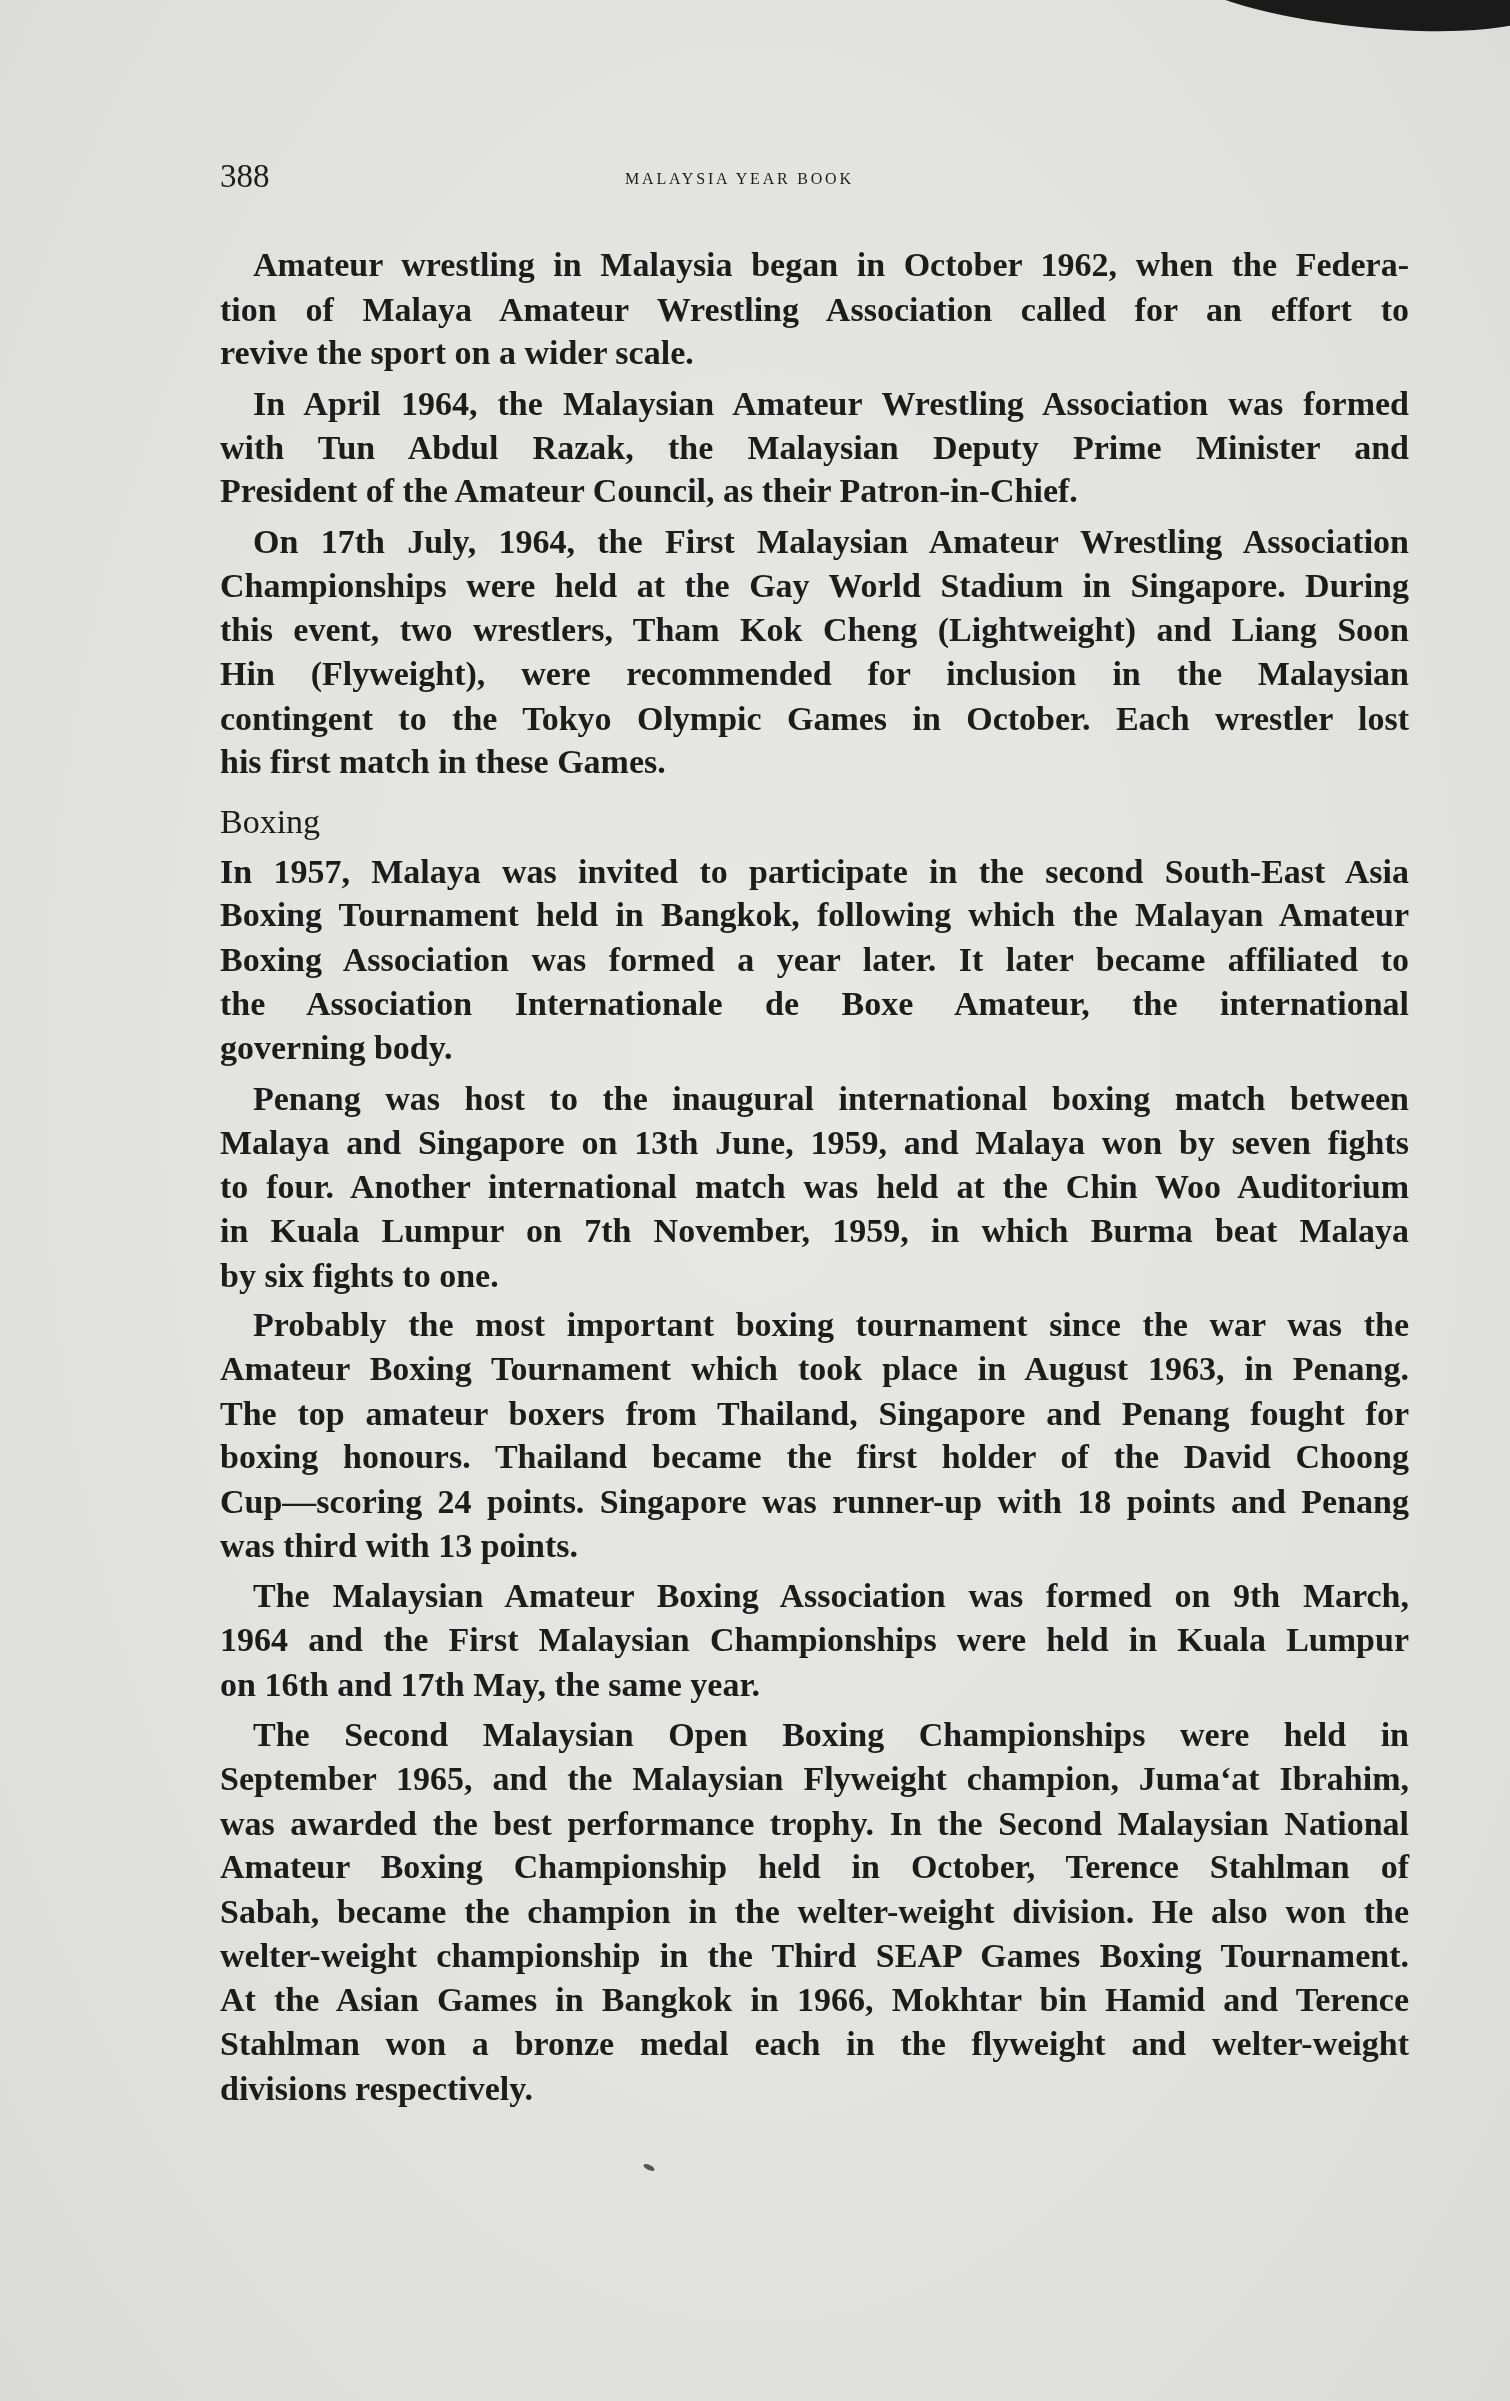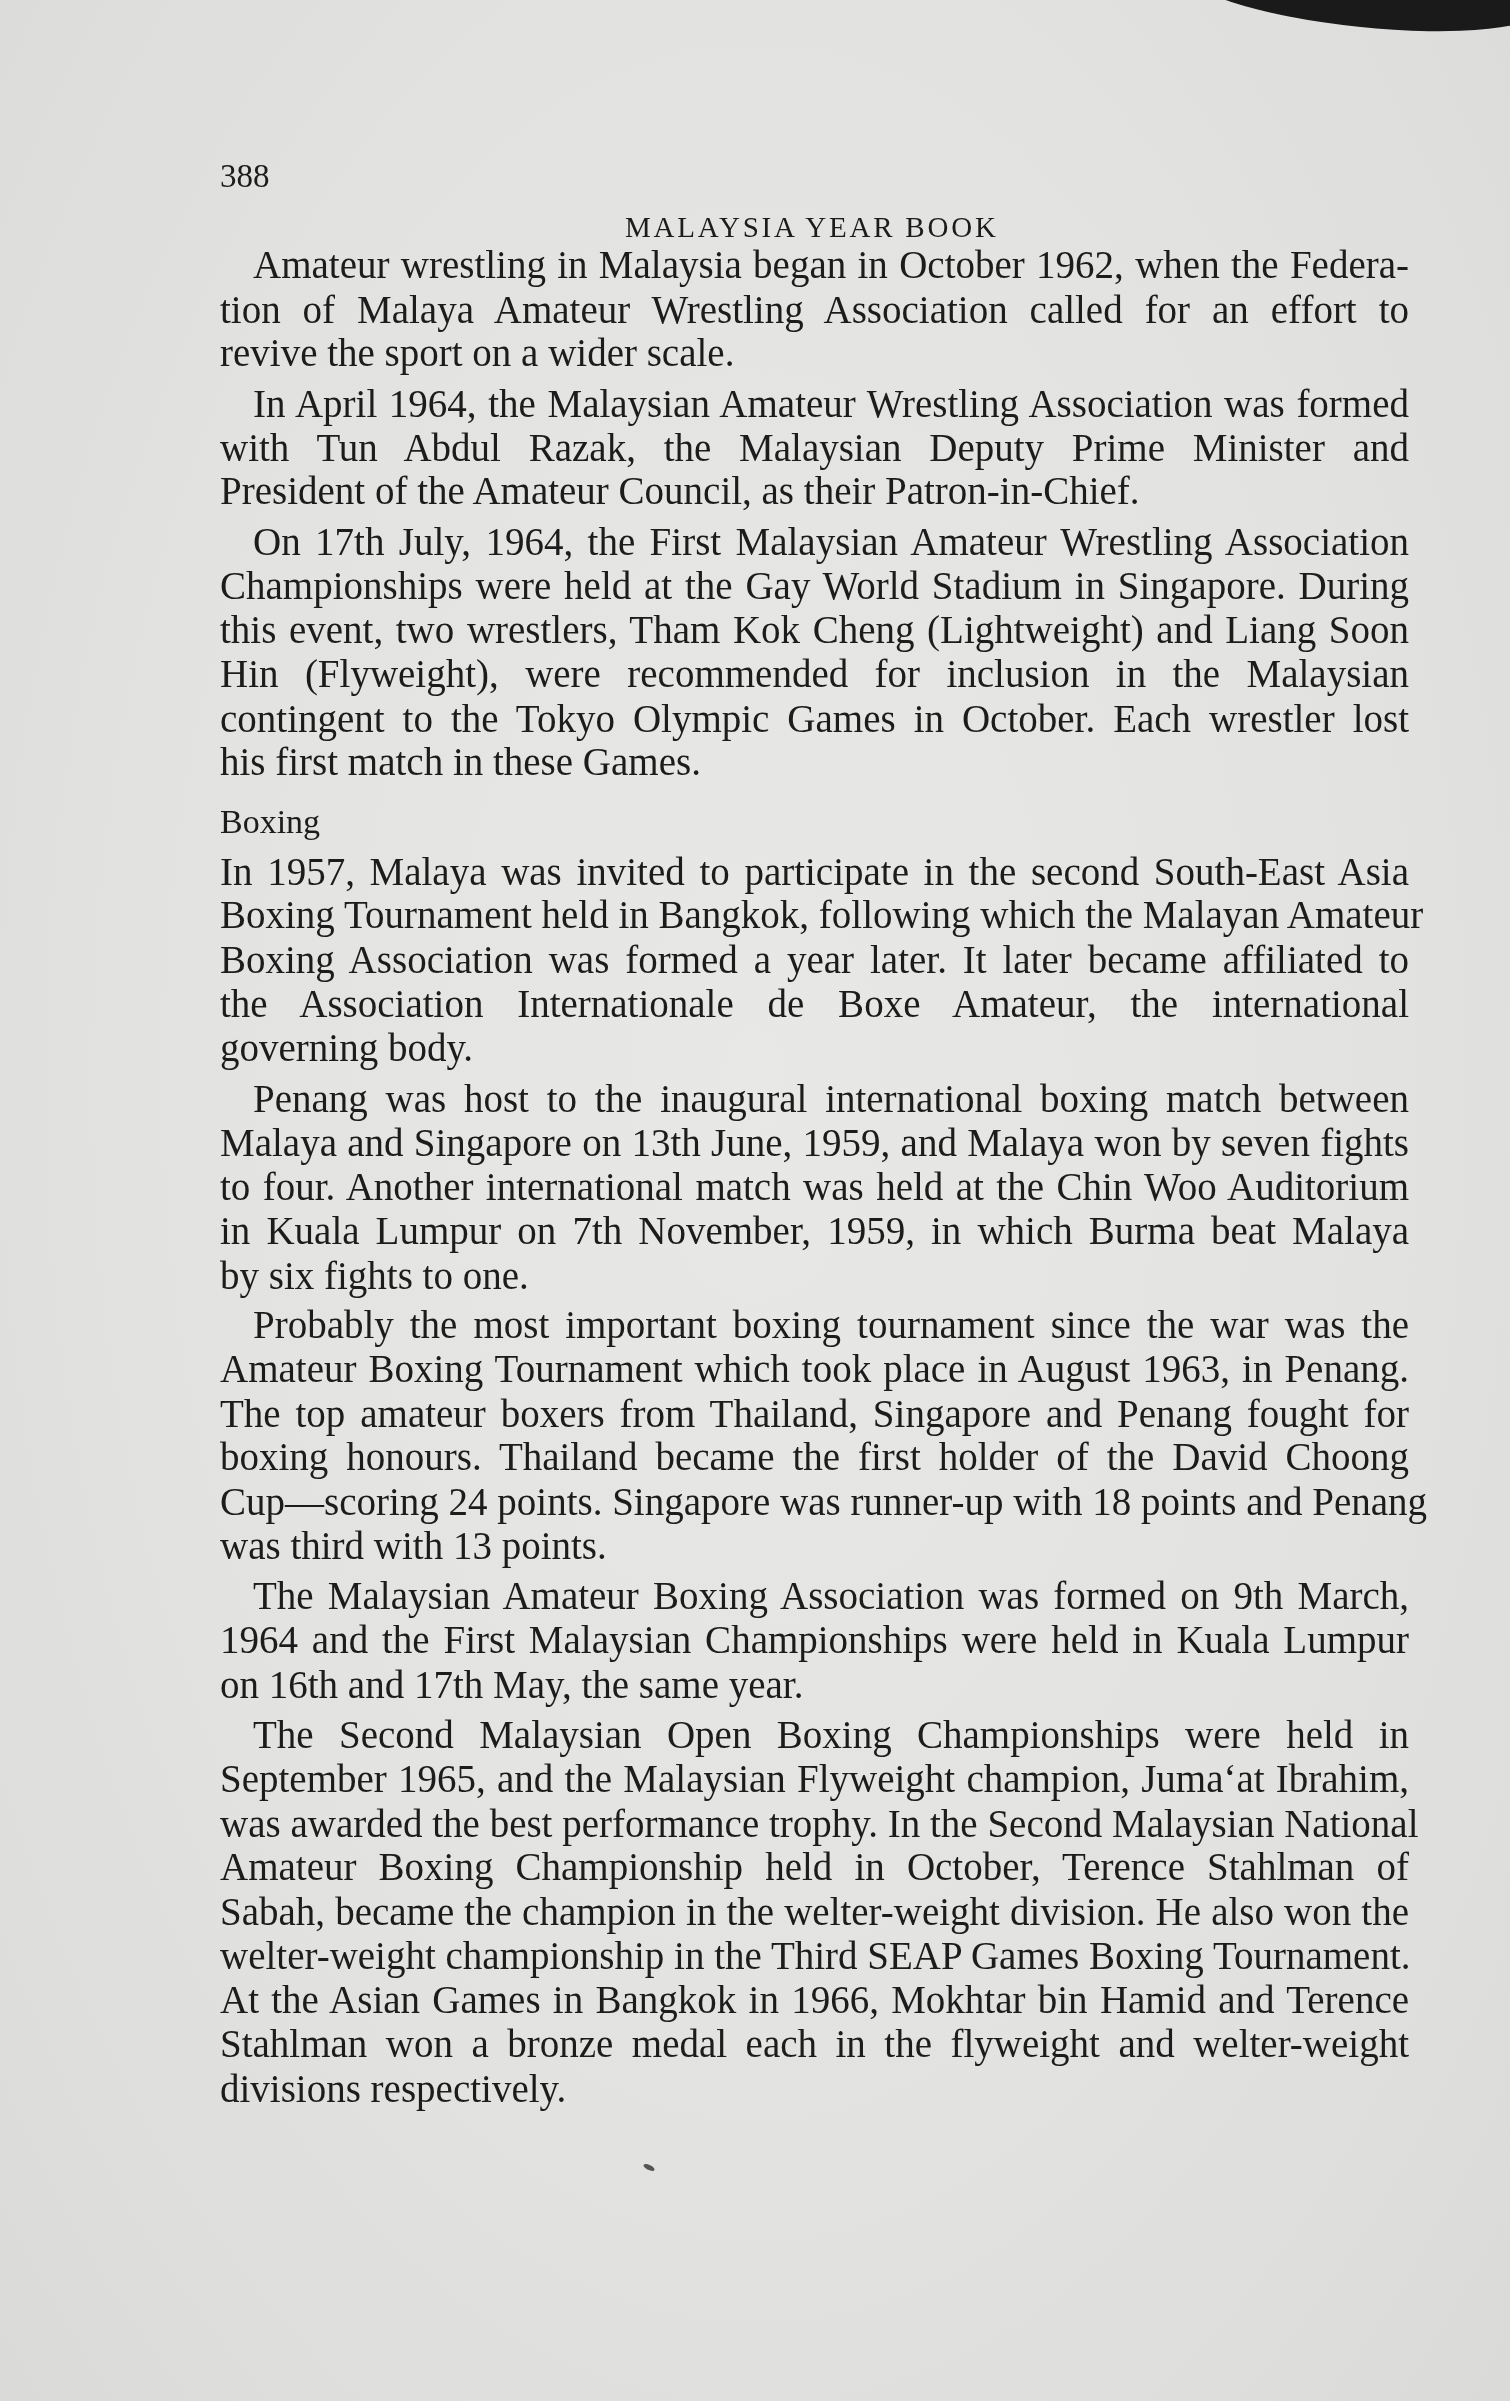--- a/index.html
+++ b/index.html
@@ -19,32 +19,31 @@
     border-radius: 50%;
     background: #1a1a1a;
     transform: rotate(6deg);
   }
   .page-number {
     position: absolute; left: 220px; top: 157px;
     font-size: 33px; line-height: 38px;
   }
   .running-head {
     position: absolute; left: 625px; top: 166px;
-    font-size: 29px; line-height: 26px; letter-spacing: 2.8px;
+    font-size: 16px; line-height: 26px; letter-spacing: 2.8px;
     text-transform: uppercase;
-    margin-top: 48px;
   }
   .body {
     position: absolute; left: 220px; top: 0; width: 1189px;
   }
   .line {
     position: absolute; left: 0; width: 1189px;
-    font-size: 39px; line-height: 44px; height: 44px;
+    font-size: 34px; line-height: 44px; height: 44px;
     white-space: nowrap;
-    text-align: justify; text-align-last: justify;
+    text-align: justify; text-align-last: justify; font-weight: bold;
   }
   .line.last { text-align-last: left; }
   .line.indent { left: 33px; width: 1156px; }
   .heading-italic {
     position: absolute; left: 220px;
     font-size: 34px; line-height: 44px;
   }
   .speck {
     position: absolute; width: 12.2px; height: 5.2px; background: #555;
     border-radius: 50%; transform: rotate(25deg);

